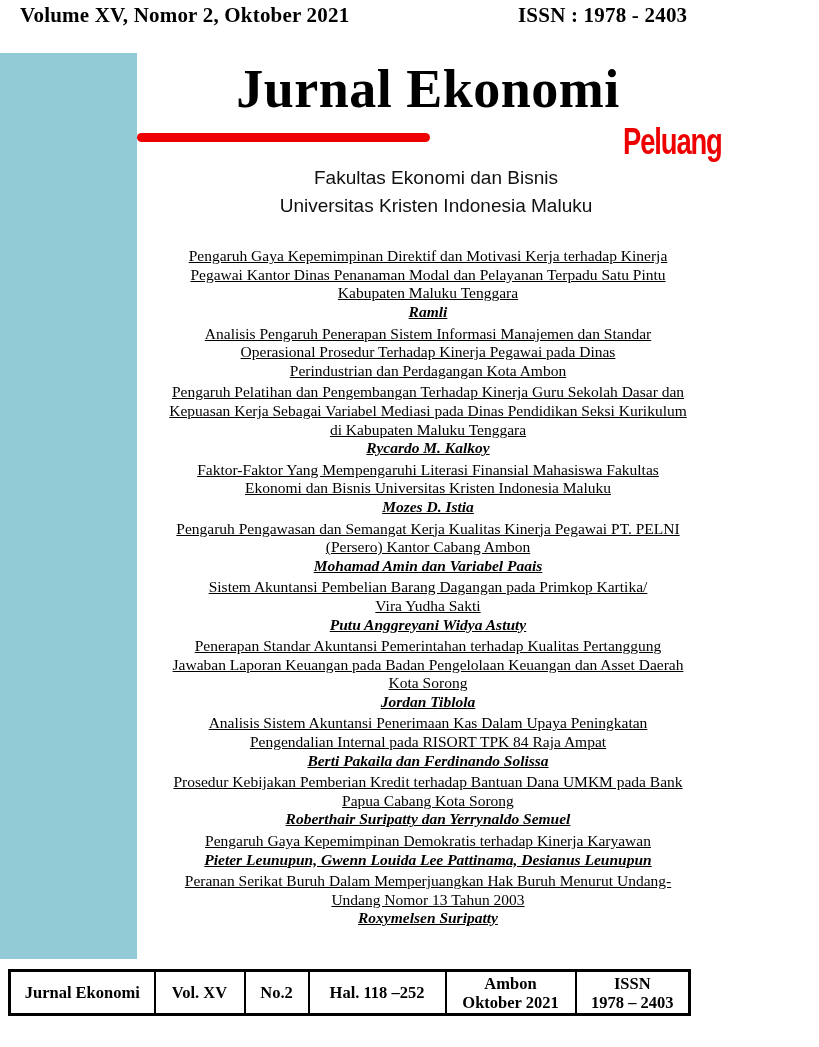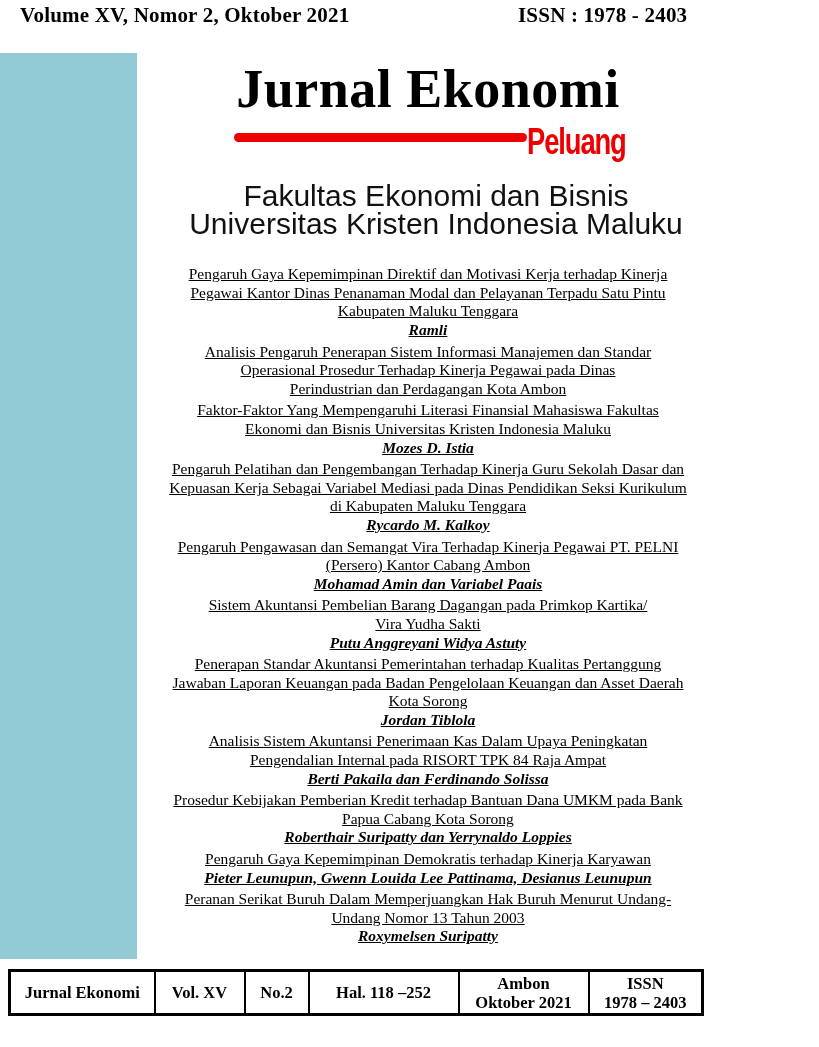--- a/index.html
+++ b/index.html
@@ -15,49 +15,49 @@
   .issn-top { position:absolute; left:502px; top:0; font-size:21px; font-weight:bold; letter-spacing:.2px; }
 
   
   .side-band { position:absolute; left:0; top:53px; width:137px; height:906px; }
 
   
   .main { position:absolute; left:137px; top:53px; width:582px; text-align:center; }
 
   .journal-title { margin-top:8px; font-size:54px; font-weight:bold; line-height:1.06; letter-spacing:.5px; }
 
-  .underline-row { display:flex; justify-content:center; align-items:flex-start; height:44px; margin-top:2px; }
+  .underline-row { display:flex; justify-content:space-between; align-items:flex-start; height:44px; margin-top:2px; }
   .red-line { width:293px; height:9px; border-radius:5px; margin-top:13px; }
   .peluang-box { width:96px; height:40px; text-align:left; }
   .peluang {
     display:inline-block; white-space:nowrap;
     font-family:"Liberation Sans", sans-serif; font-weight:bold; font-size:37px;
     letter-spacing:-1.5px; transform:scale(0.74,1.02); transform-origin:0 0;
   }
 
   .faculty {
-    margin-top:18px; font-family:"Liberation Sans", sans-serif;
-    font-size:30px; line-height:28px; white-space:pre-line; color:#111;padding-left:16px;
+    font-family:"Liberation Sans", sans-serif;
+    font-size:19px; line-height:28px; white-space:pre-line; color:#111;padding-left:16px;
   }
 
   .articles { margin-top:27px; font-size:15.5px; line-height:18.6px; }
   .article { margin-bottom:3px;text-decoration:underline; }
   .article-title { white-space:pre-line; }
   .article-author { font-weight:bold; font-style:italic; }
 
   
   .footer-table-wrap { position:absolute; left:8px; top:969px; width:678px; }
   table.footer { width:100%; border-collapse:collapse; table-layout:fixed; }
   table.footer td {
     border:2px solid #000; text-align:center; vertical-align:middle;
     font-weight:bold; font-size:16.5px; line-height:19px; height:44px;
     white-space:pre-line; font-family:"Liberation Serif", serif;
   }
   table.footer { border:3px solid #000; }
-  .c1{width:145px}.c2{width:90px}.c3{width:64px}.c4{width:150px}.c5{width:130px}.c6{width:114px}
+  .c1{width:145px}.c2{width:90px}.c3{width:64px}.c4{width:137px}.c5{width:130px}.c6{width:114px}
 </style>
 </head>
 <body>
 
 <div class="page">
 
   <div class="top-header">
     <span class="vol-info">Volume XV, Nomor 2, Oktober 2021</span>
     <span class="issn-top">ISSN : 1978 - 2403</span>
   </div>
@@ -87,34 +87,34 @@
         <div class="article-author">Ramli</div>
       </div>
 
       <div class="article">
         <div class="article-title">Analisis Pengaruh Penerapan Sistem Informasi Manajemen dan Standar
 Operasional Prosedur Terhadap Kinerja Pegawai pada Dinas
 Perindustrian dan Perdagangan Kota Ambon</div>
       </div>
 
       <div class="article">
-        <div class="article-title">Faktor-Faktor Yang Mempengaruhi Literasi Finansial Mahasiswa Fakultas
-Ekonomi dan Bisnis Universitas Kristen Indonesia Maluku</div>
-        <div class="article-author">Mozes D. Istia</div>
-      </div>
-
-      <div class="article">
         <div class="article-title">Pengaruh Pelatihan dan Pengembangan Terhadap Kinerja Guru Sekolah Dasar dan
 Kepuasan Kerja Sebagai Variabel Mediasi pada Dinas Pendidikan Seksi Kurikulum
 di Kabupaten Maluku Tenggara</div>
         <div class="article-author">Rycardo M. Kalkoy</div>
       </div>
 
       <div class="article">
-        <div class="article-title">Pengaruh Pengawasan dan Semangat Vira Terhadap Kinerja Pegawai PT. PELNI
+        <div class="article-title">Faktor-Faktor Yang Mempengaruhi Literasi Finansial Mahasiswa Fakultas
+Ekonomi dan Bisnis Universitas Kristen Indonesia Maluku</div>
+        <div class="article-author">Mozes D. Istia</div>
+      </div>
+
+      <div class="article">
+        <div class="article-title">Pengaruh Pengawasan dan Semangat Kerja Kualitas Kinerja Pegawai PT. PELNI
 (Persero) Kantor Cabang Ambon</div>
         <div class="article-author">Mohamad Amin dan Variabel Paais</div>
       </div>
 
       <div class="article">
         <div class="article-title">Sistem Akuntansi Pembelian Barang Dagangan pada Primkop Kartika/
 Vira Yudha Sakti</div>
         <div class="article-author">Putu Anggreyani Widya Astuty</div>
       </div>
 
@@ -127,21 +127,21 @@
 
       <div class="article">
         <div class="article-title">Analisis Sistem Akuntansi Penerimaan Kas Dalam Upaya Peningkatan
 Pengendalian Internal pada RISORT TPK 84 Raja Ampat</div>
         <div class="article-author">Berti Pakaila dan Ferdinando Solissa</div>
       </div>
 
       <div class="article">
         <div class="article-title">Prosedur Kebijakan Pemberian Kredit terhadap Bantuan Dana UMKM pada Bank
 Papua Cabang Kota Sorong</div>
-        <div class="article-author">Roberthair Suripatty dan Yerrynaldo Loppies</div>
+        <div class="article-author">Roberthair Suripatty dan Yerrynaldo Semuel</div>
       </div>
 
       <div class="article">
         <div class="article-title">Pengaruh Gaya Kepemimpinan Demokratis terhadap Kinerja Karyawan</div>
         <div class="article-author">Pieter Leunupun, Gwenn Louida Lee Pattinama, Desianus Leunupun</div>
       </div>
 
       <div class="article">
         <div class="article-title">Peranan Serikat Buruh Dalam Memperjuangkan Hak Buruh Menurut Undang-
 Undang Nomor 13 Tahun 2003</div>

